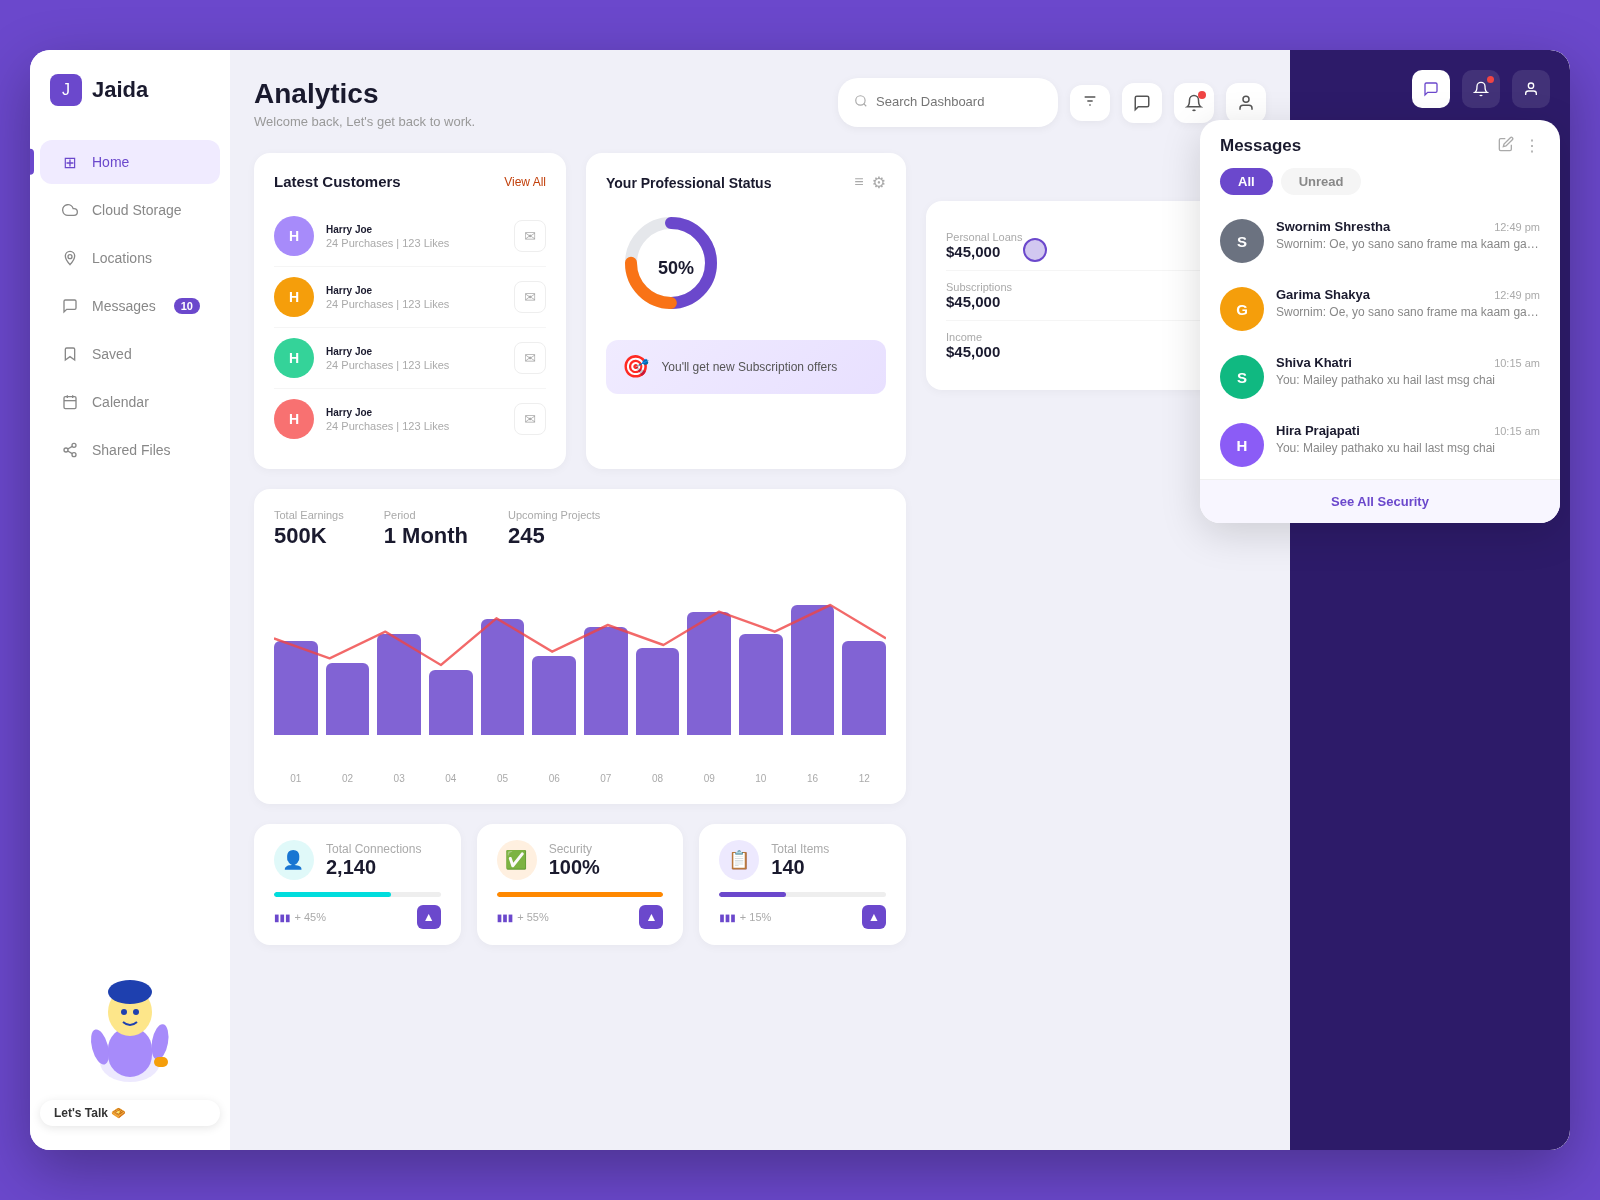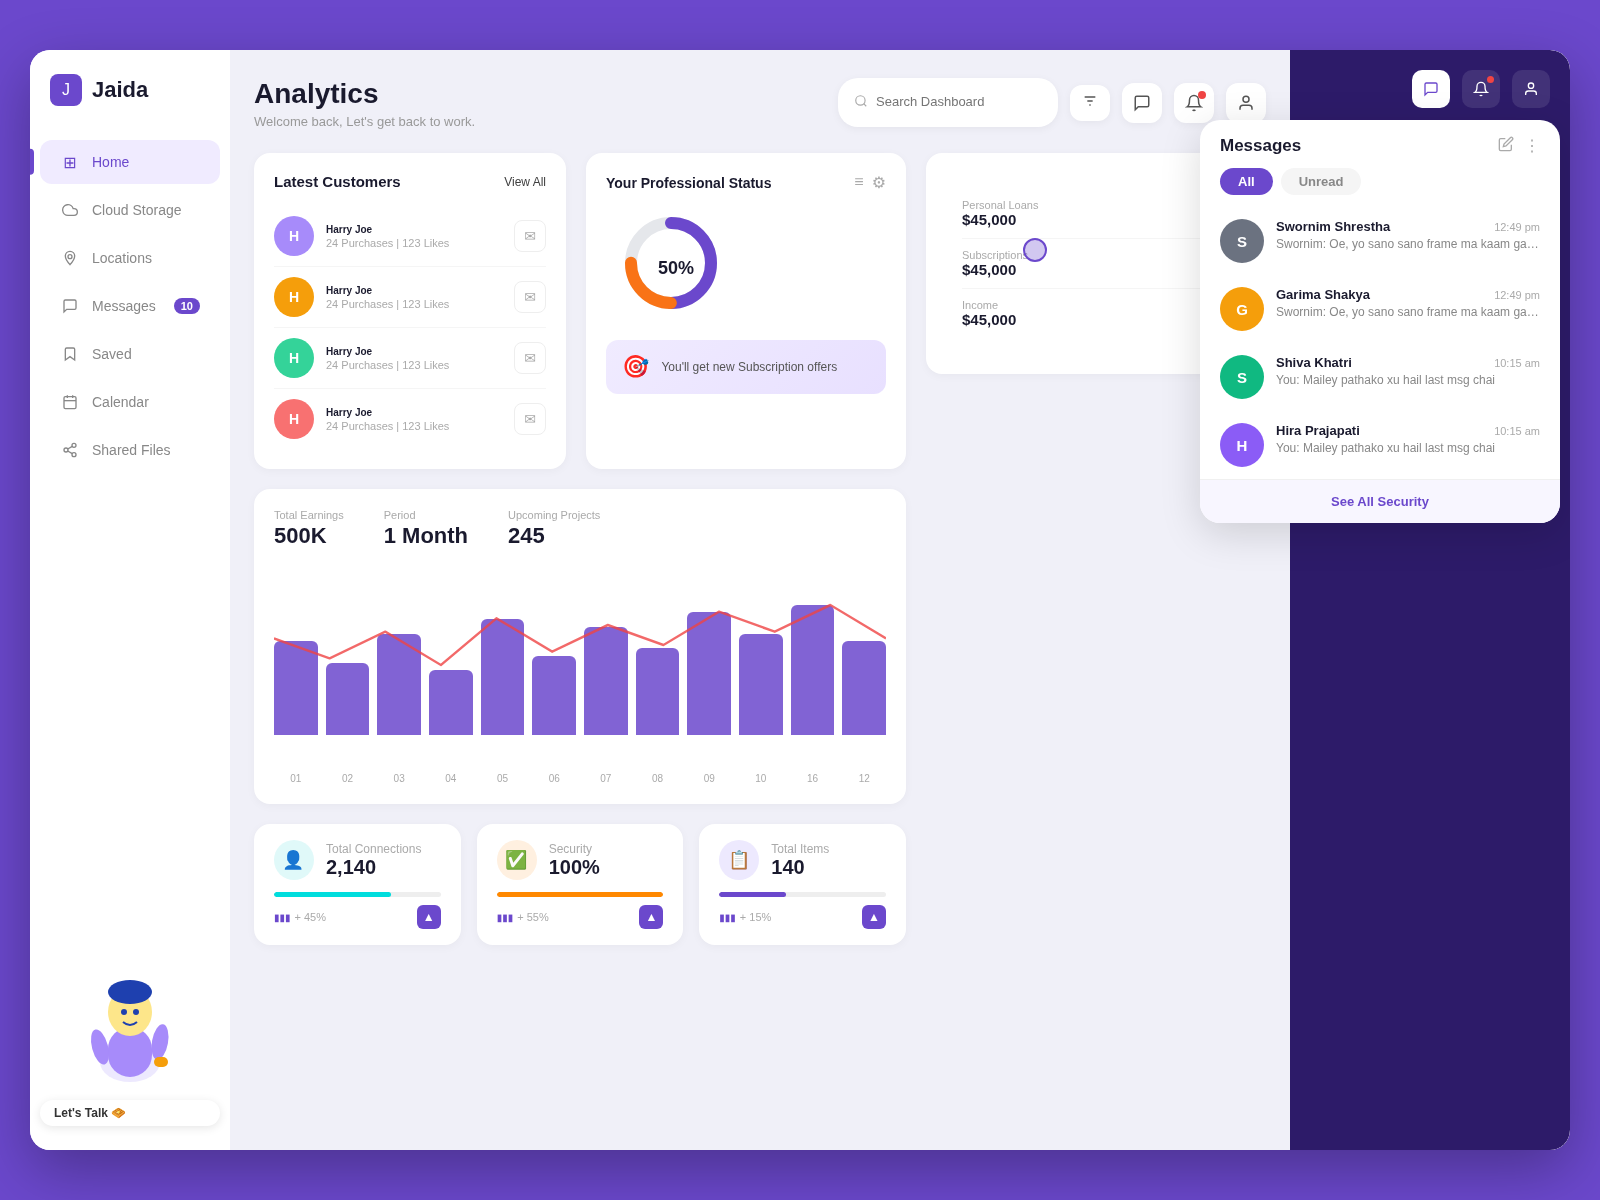--- a/index.html
+++ b/index.html
@@ -234,21 +234,21 @@
       align-items: center;
       margin-bottom: 16px;
     }
     .card-title {
       font-size: 15px;
       font-weight: 700;
       color: #1a1a2e;
     }
     .view-all {
       font-size: 12px;
-      color: #404040;
+      color: #c2410c;
       cursor: pointer;
       font-weight: 500;
     }
     .customer-item {
       display: flex;
       align-items: center;
       gap: 12px;
       padding: 10px 0;
       border-bottom: 1px solid #f5f5f5;
     }
@@ -464,22 +464,23 @@
       border-radius: 6px;
       display: flex;
       align-items: center;
       justify-content: center;
       color: white;
       font-size: 12px;
     }
     .financials-card {
       background: white;
       border-radius: 16px;
-      padding: 36px;
+      padding: 20px;
       box-shadow: 0 2px 10px rgba(0,0,0,0.04);
+      margin-top: 48px;
     }
     .finance-item {
       display: flex;
       justify-content: space-between;
       align-items: center;
       padding: 10px 0;
       border-bottom: 1px solid #f5f5f5;
     }
     .finance-item:last-child { border-bottom: none; }
     .finance-label { font-size: 11px; color: #aaa; }

